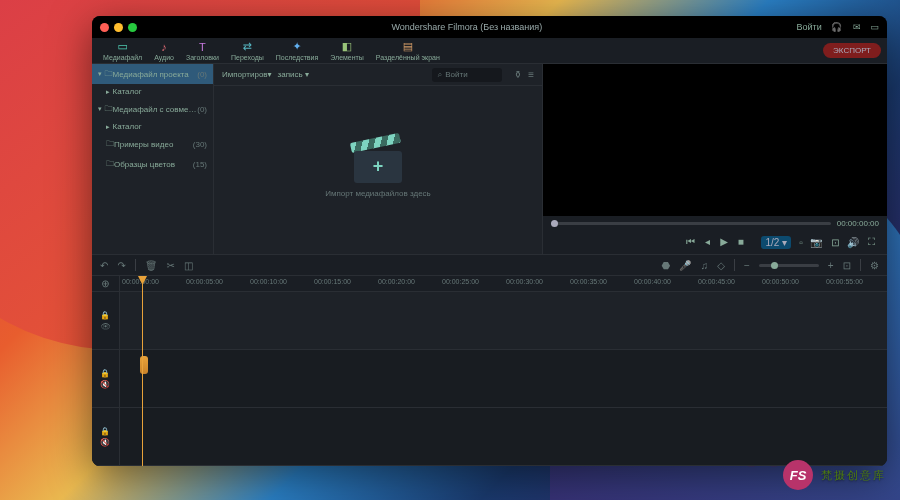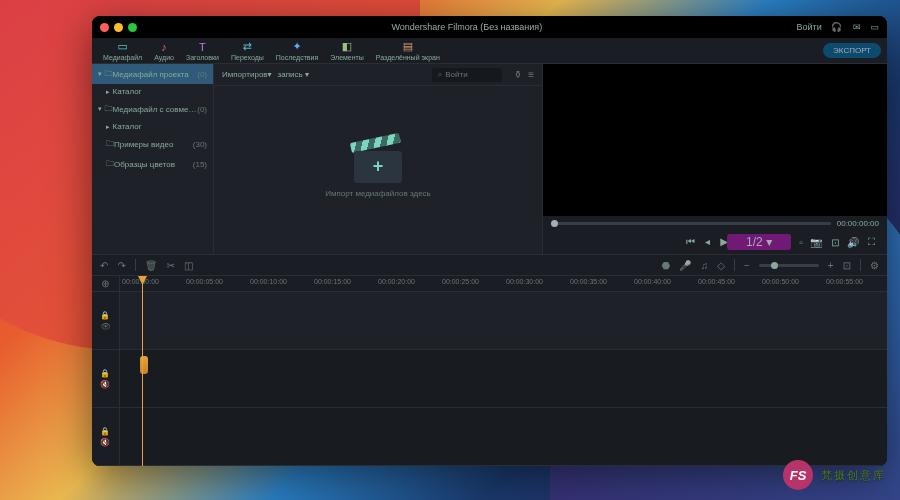--- a/index.html
+++ b/index.html
@@ -18,21 +18,21 @@
 .tab { display:flex; flex-direction:column; align-items:center; gap:1px; padding:2px 5px; cursor:pointer; font-size:7px; color:#8a9; }
 .tab.active .tab-icon{color:#4ec9b0}
 .tab-icon { font-size:11px; }
 .tab:nth-child(1) .tab-icon{color:#4ec9b0}
 .tab:nth-child(2) .tab-icon{color:#e06c75}
 .tab:nth-child(3) .tab-icon{color:#c678dd}
 .tab:nth-child(4) .tab-icon{color:#56b6c2}
 .tab:nth-child(5) .tab-icon{color:#61afef}
 .tab:nth-child(6) .tab-icon{color:#98c379}
 .tab:nth-child(7) .tab-icon{color:#d19a66}
-.export-btn { margin-left:auto; padding:3px 10px; background:#0c4a6e; border-radius:10px; font-size:8px; cursor:pointer; color:#aab; }
+.export-btn { margin-left:auto; padding:3px 10px; background:#7f1d1d; border-radius:10px; font-size:8px; cursor:pointer; color:#aab; }
 .upper { display:flex; height:190px; }
 .sidebar { width:122px; background:#1e2228; border-right:1px solid #2a2e34; }
 .sb-item { display:flex; align-items:center; padding:3px 6px; font-size:8px; color:#8a9; cursor:pointer; }
 .sb-item.sel{background:#2f5a7a}
 .sb-item .fold{font-size:7px;margin-right:3px}
 .sb-item .cnt{margin-left:auto;color:#677}
 .sb-sub{padding-left:14px}
 .media-area { flex:1; background:#1e2228; display:flex; flex-direction:column;justify-content:center; }
 .media-toolbar { height:22px; display:flex; align-items:center; gap:6px; padding:0 8px; border-bottom:1px solid #2a2e34; }
 .mt-btn { font-size:8px; color:#8a9; cursor:pointer; display:flex; align-items:center; gap:2px; }
@@ -47,21 +47,21 @@
 .preview { width:345px; background:#000; display:flex; flex-direction:column; border-left:1px solid #2a2e34; }
 .video-canvas{flex:1;background:#000}
 .scrub-row { height:14px; display:flex; align-items:center; padding:0 8px; gap:6px; background:#1a1e24; }
 .scrub { flex:1; height:3px; background:#3a3e44; border-radius:2px; position:relative; }
 .scrub::before{content:'';position:absolute;left:0;top:-2px;width:7px;height:7px;background:#aab;border-radius:50%}
 .timecode{font-size:8px;color:#8a9}
 .play-row { height:24px; display:flex; align-items:center; padding:0 8px; background:#1a1e24; }
 .play-center{display:flex;gap:10px;margin:0 auto}
 .play-right{display:flex;gap:8px;align-items:center;margin-left:auto;position:absolute;right:12px}
 .pbtn{color:#8a9;cursor:pointer;font-size:10px}
-.zoom-badge{background:#701a75;padding:1px 19px;border-radius:3px;font-size:12px}
+.zoom-badge{background:#0c4a6e;padding:1px 4px;border-radius:3px;font-size:10px}
 .tool-row { height:22px; display:flex; align-items:center; padding:0 8px; gap:10px; background:#1a1e24; border-top:1px solid #2a2e34; border-bottom:1px solid #2a2e34; }
 .tool-left,.tool-right{display:flex;gap:9px;align-items:center}
 .tool-right{margin-left:auto}
 .tool-sep{width:1px;height:12px;background:#3a3e44}
 .ticon{color:#677;cursor:pointer;font-size:10px}
 .tl-zoom{width:60px;height:3px;background:#3a3e44;border-radius:2px;position:relative}
 .tl-zoom::before{content:'';position:absolute;left:20%;top:-2px;width:7px;height:7px;background:#8a9;border-radius:50%}
 .timeline { flex:1; display:flex; background:#1e2228; }
 .track-heads { width:28px; background:#1a1e24; border-right:1px solid #2a2e34; display:flex; flex-direction:column; }
 .th-top{height:16px;display:flex;align-items:center;justify-content:center;gap:4px;border-bottom:1px solid #2a2e34}

